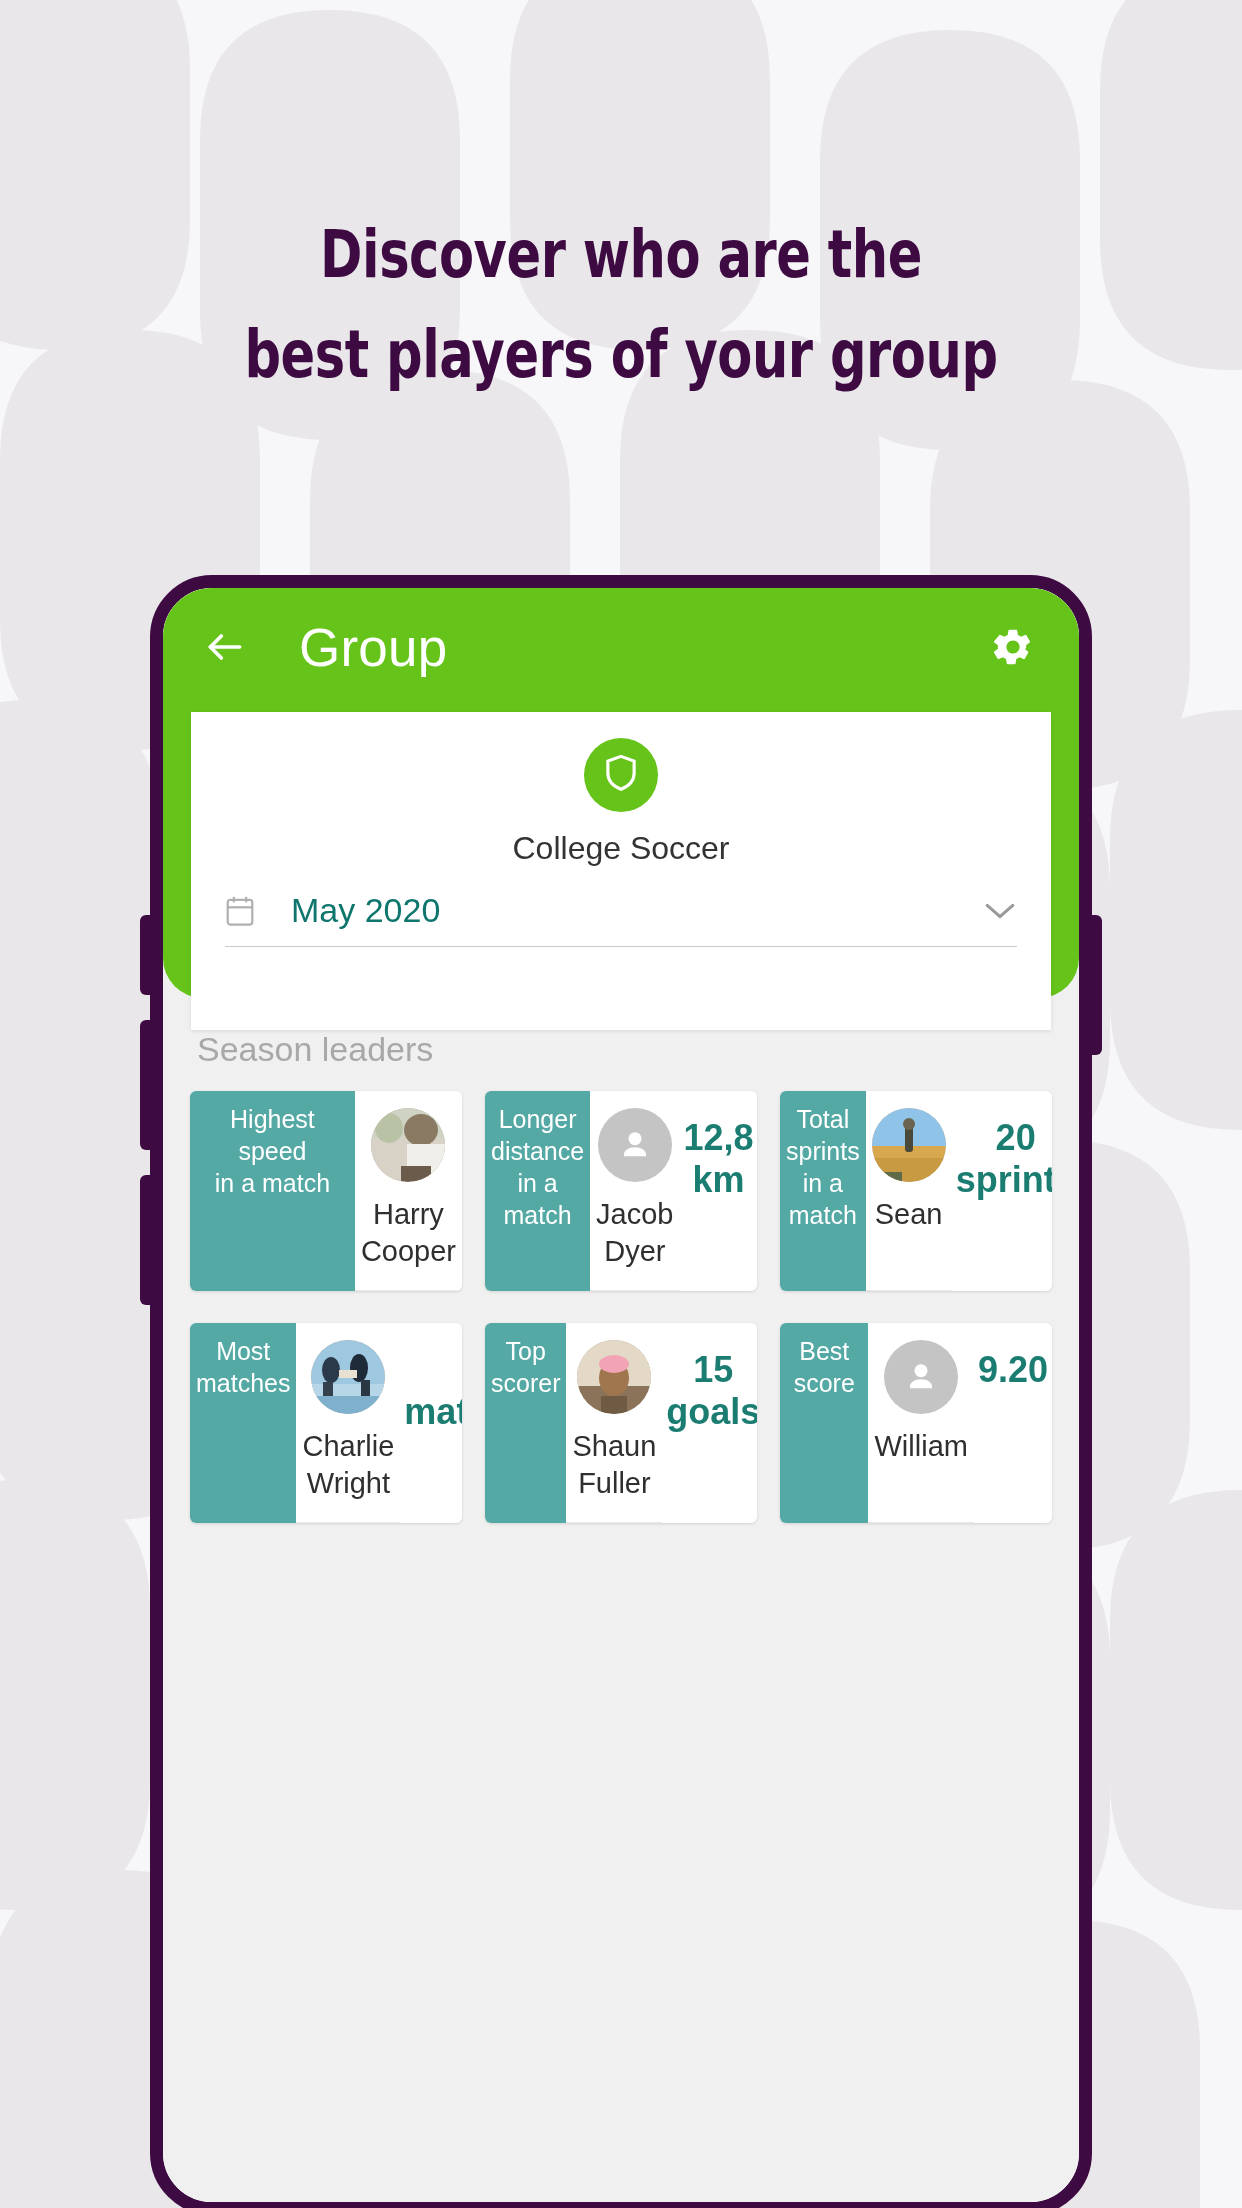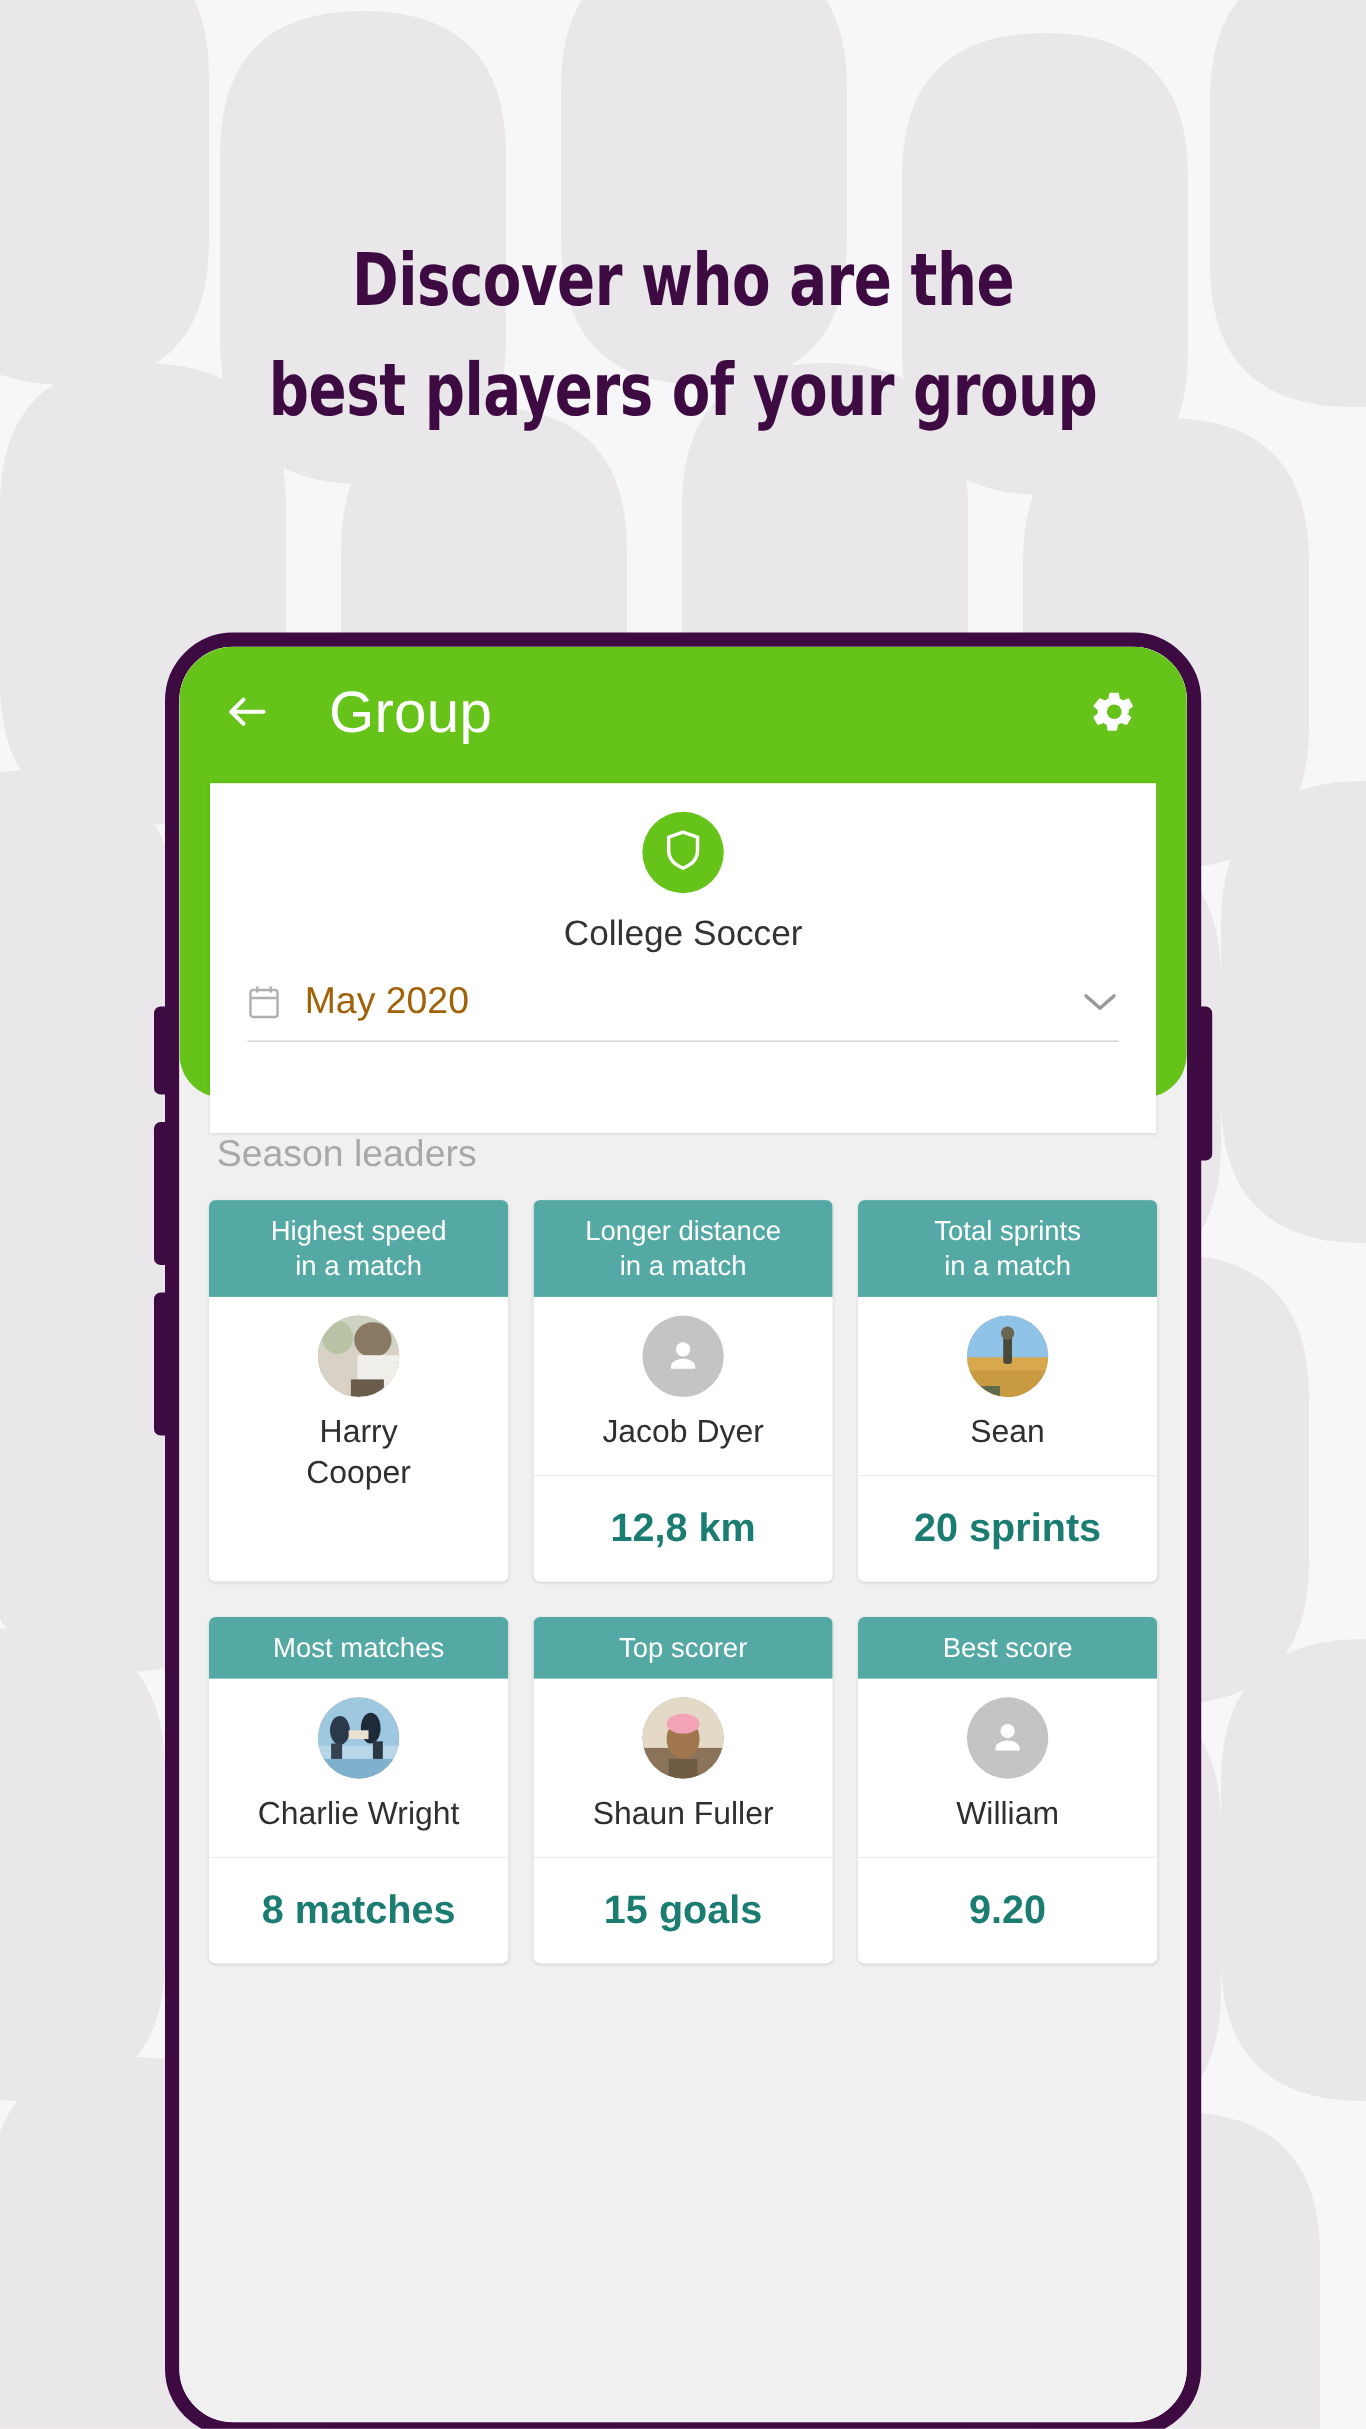--- a/index.html
+++ b/index.html
@@ -104,22 +104,22 @@
     margin-top: 18px;
   }
   .date-row {
     margin: 24px 34px 0 34px;
     display: flex; align-items: center;
     border-bottom: 1px solid #c9c9c9;
     padding-bottom: 16px;
   }
   .cal-icon { width: 30px; height: 32px; flex: 0 0 auto; }
   .date-text {
-    font-size: 34px; color: #a16207;
-    margin-left: 22px; flex: 1 1 auto;
+    font-size: 34px; color: #0f766e;
+    margin-left: 36px; flex: 1 1 auto;
   }
   .chev { width: 34px; height: 22px; flex: 0 0 auto; }
 
   
   .section-title {
     color: #a8a8a8;
     font-size: 34px;
     margin: 32px 0 0 34px;
   }
 
@@ -129,21 +129,21 @@
     margin: 22px 27px 0 27px;
   }
   .cards-grid + .cards-grid { margin-top: 32px; justify-content: center; }
 
   .stat-card {
     flex: 1 1 0;
     background: #ffffff;
     border-radius: 6px;
     overflow: hidden;
     box-shadow: 0 1px 3px rgba(0,0,0,0.12);
-    display: flex; flex-direction: column;
+    display: flex; 
   }
   .card-head {
     background: #55a9a4;
     color: #ffffff;
     text-align: center;
     font-size: 25px;
     line-height: 32px;
     padding: 12px 6px;
   }
   .card-head.two-line { min-height: 82px; }

